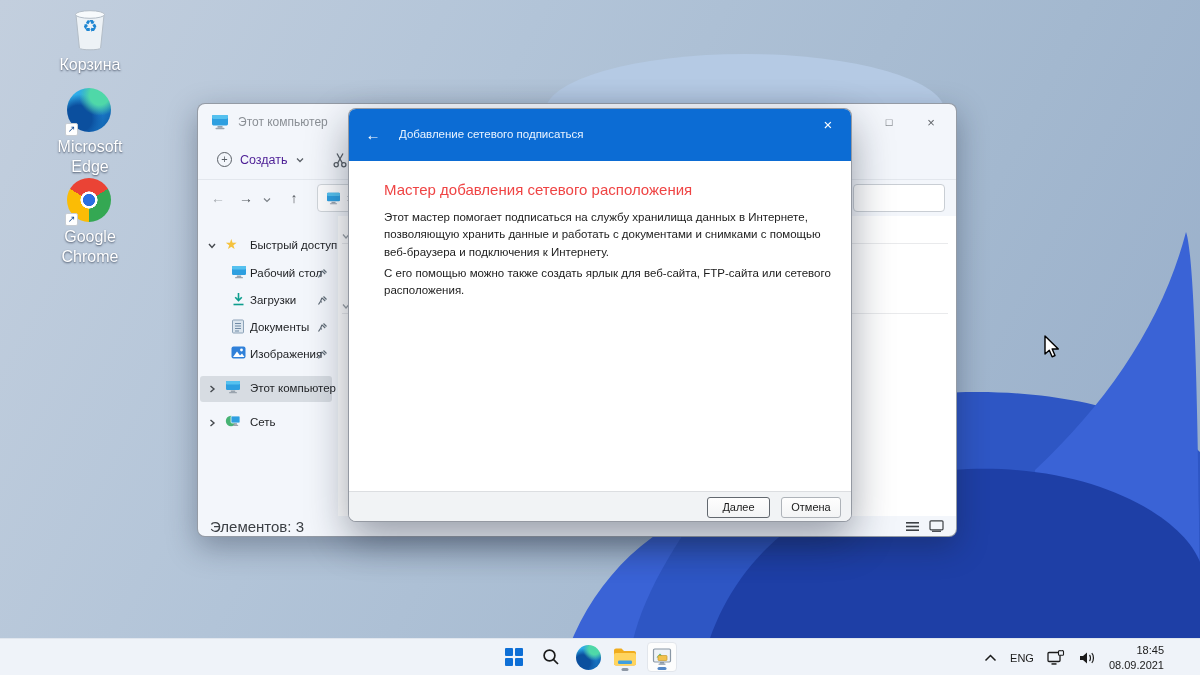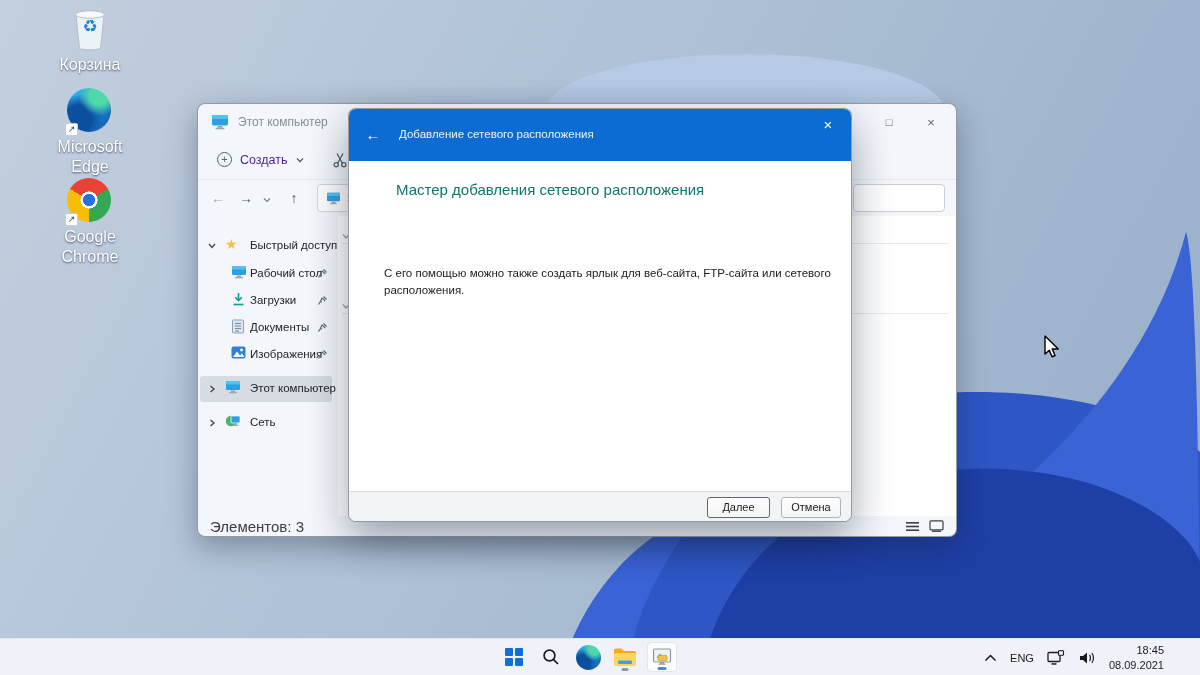--- a/index.html
+++ b/index.html
@@ -71,21 +71,21 @@
   .wizard { position:absolute; left:348px; top:108px; width:504px; height:414px; z-index:20;
     background:#fff; border:1px solid rgba(60,70,85,.55); border-radius:8px;
     box-shadow:0 16px 40px rgba(15,25,45,.4); overflow:hidden; }
   .wz-header { position:absolute; left:0; top:0; width:100%; height:52px; background:#0c6cd4; }
   .wz-back { position:absolute; left:12px; top:15px; width:24px; height:22px; color:#fff; font-size:15px;
     text-align:center; line-height:22px; }
   .wz-title { position:absolute; left:50px; top:19px; font-size:11.5px; color:#eaf4ff; }
   .wz-close { position:absolute; right:10px; top:4px; width:26px; height:24px; color:#fff; font-size:15px;
     text-align:center; line-height:24px; }
   .wz-content { position:absolute; left:0; top:52px; width:100%; height:330px; background:#fff; }
-  .wz-heading { position:absolute; left:47px; top:20px; font-size:15px; color:#0f766e; }
+  .wz-heading { position:absolute; left:35px; top:20px; font-size:15px; color:#ef4444; }
   .wz-p { position:absolute; left:35px; width:452px; font-size:11.5px; line-height:1.5; color:#1b1b1b; }
   .wz-p1 { top:48px; } .wz-p2 { top:104px; }
   .wz-footer { position:absolute; left:0; top:382px; width:100%; height:32px; background:#f1f3f5;
     border-top:1px solid #dcdee1; }
   .wz-btn { position:absolute; top:5px; height:21px; font-size:11px; color:#1b1b1b; text-align:center;
     line-height:19px; background:linear-gradient(#fefefe,#f3f4f5); border-radius:3px; }
   .wz-next { left:358px; width:63px; border:1px solid #62686f; }
   .wz-cancel { left:432px; width:60px; border:1px solid #aeb3b9; }
 
   
@@ -322,25 +322,26 @@
         <rect x="1" y="0.8" width="13" height="9" rx="1" fill="none" stroke="#3c4045" stroke-width="1.2"></rect>
         <rect x="3" y="10.6" width="9" height="1.3" fill="#3c4045"></rect>
       </svg>
     </div>
   </div>
 </div>
 
 <div class="wizard">
   <div class="wz-header">
     <div class="wz-back"><span>←</span></div>
-    <span class="wz-title">Добавление сетевого расположения</span>
+    <span class="wz-title">Добавление сетевого подписаться</span>
     <div class="wz-close"><span>×</span></div>
   </div>
   <div class="wz-content">
     <div class="wz-heading">Мастер добавления сетевого расположения</div>
+    <p class="wz-p wz-p1">Этот мастер помогает подписаться на службу хранилища данных в Интернете, позволяющую хранить данные и работать с документами и снимками с помощью веб-браузера и подключения к Интернету.</p>
     <p class="wz-p wz-p2">С его помощью можно также создать ярлык для веб-сайта, FTP-сайта или сетевого расположения.</p>
   </div>
   <div class="wz-footer">
     <div class="wz-btn wz-next">Далее</div>
     <div class="wz-btn wz-cancel">Отмена</div>
   </div>
 </div>
 
 <div class="taskbar">
   <div class="tb-center">

